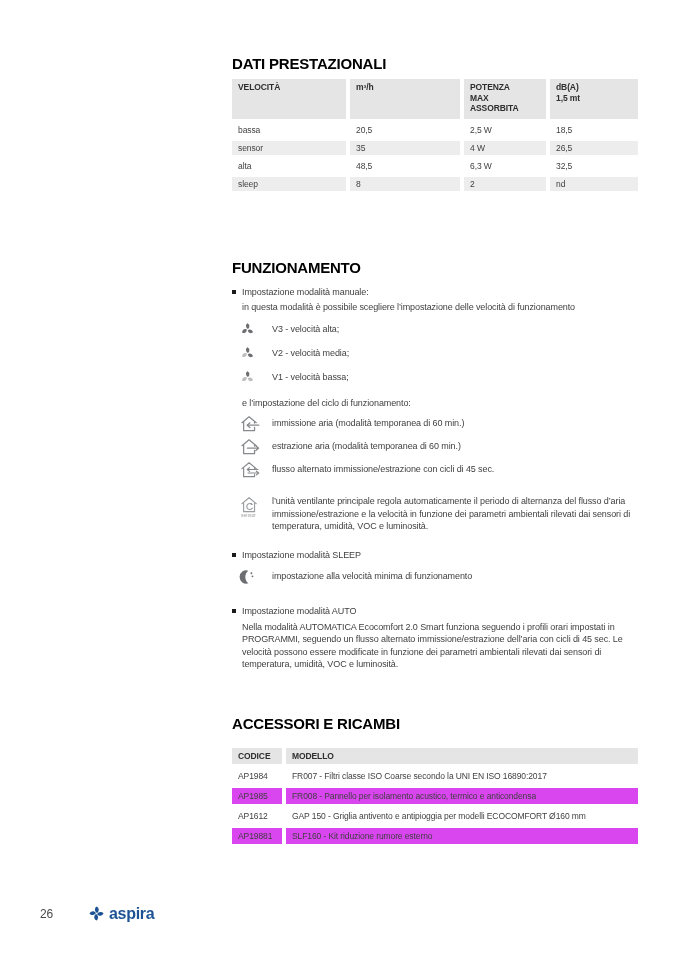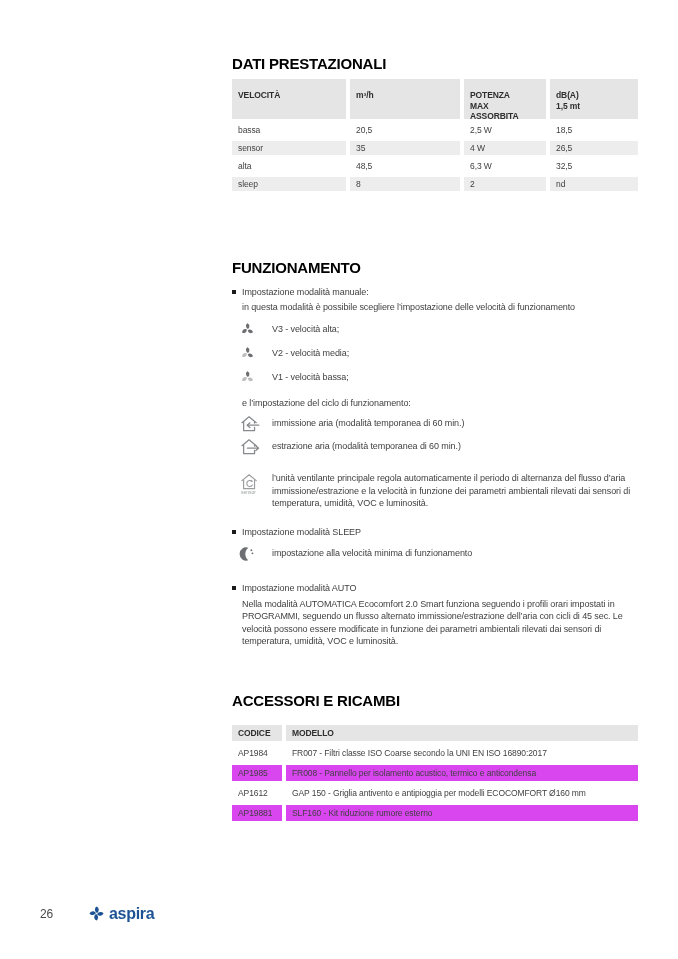--- a/index.html
+++ b/index.html
@@ -6,21 +6,21 @@
   .page{position:relative;width:678px;height:959px;background:#fff;overflow:hidden;
         font-family:"Liberation Sans",sans-serif;color:#3f3f3f;letter-spacing:-0.1px;}
   .content{position:absolute;left:232px;top:55px;width:406px;}
   h2{font-size:15px;font-weight:700;color:#000000;margin:0;letter-spacing:-0.2px;}
 
   
   .ptable{margin-top:7px;}
   .prow{display:flex;gap:4px;margin-top:4px;}
   .prow.phead{margin-top:0;}
   .pcell{box-sizing:border-box;font-size:8.5px;line-height:14px;height:14px;padding-left:6px;}
-  .phead .pcell{background:#e5e5e5;height:40px;padding-top:11px;line-height:10.5px;
+  .phead .pcell{background:#e5e5e5;height:40px;padding-top:3px;line-height:10.5px;
                 font-weight:700;color:#2e2e2e;white-space:pre-line;}
   .c0{width:114px;}.c1{width:110px;}.c2{width:82px;}.c3{width:88px;}
   .prow.alt .pcell{background:#ededed;}
 
   
   .bullet-row{display:flex;align-items:flex-start;font-size:9px;line-height:13px;color:#3f3f3f;}
   .sq{flex:none;width:4px;height:4px;background:#1b1b1b;margin:4px 6px 0 0;}
   .indent{padding-left:10px;font-size:9px;line-height:13px;}
   .mt2{margin-top:2px;}.mt10{margin-top:10px;}.mt11{margin-top:11px;}
   .mt16{margin-top:16px;}.mt20{margin-top:20px;}
@@ -153,20 +153,33 @@
       <span class="icon-cell gray-icon">
         <svg width="21" height="19" viewBox="0 0 25 22" fill="none" stroke="#87898c" stroke-width="1.5" stroke-linecap="round" stroke-linejoin="round">
           <path d="M3.5 10 L12 3 L20.5 10"></path>
           <path d="M5.5 9 V19.5 H18.5 V15.5 M18.5 9 V10.5"></path>
           <path d="M10 13 H23"></path>
           <path d="M20 10.2 L23.3 13 L20 15.8"></path>
         </svg>
       </span>
       <span class="label">estrazione aria (modalità temporanea di 60 min.)</span>
     </div>
+    <div class="icon-row cycle">
+      <span class="icon-cell gray-icon">
+        <svg width="21" height="19" viewBox="0 0 25 22" fill="none" stroke="#87898c" stroke-width="1.4" stroke-linecap="round" stroke-linejoin="round">
+          <path d="M3.5 10 L12 3 L20.5 10"></path>
+          <path d="M5.5 9 V19.5 H18.5 V17 M18.5 9 V9.8"></path>
+          <path d="M22.5 11 H10.3"></path>
+          <path d="M12.6 8.8 L9.8 11 L12.6 13.2"></path>
+          <path d="M10.8 15.2 H23"></path>
+          <path d="M20.7 13 L23.5 15.2 L20.7 17.4"></path>
+        </svg>
+      </span>
+      <span class="label">flusso alternato immissione/estrazione con cicli di 45 sec.</span>
+    </div>
 
     <div class="icon-row top">
       <span class="icon-cell">
         <svg width="21" height="19" viewBox="0 0 25 22" fill="none" stroke="#9b9d9f" stroke-width="1.4" stroke-linecap="round" stroke-linejoin="round">
           <path d="M3.5 10 L12 3 L20.5 10"></path>
           <path d="M5.5 9 V19.5 H18.5 V9"></path>
           <path d="M15.6 11 A3.6 3.6 0 1 0 15.9 15.4"></path>
           <path d="M15.6 8.9 L15.6 11.6 L13 10.3 Z" fill="#9b9d9f" stroke="none"></path>
         </svg>
         <span class="sensor-word">sensor</span>

